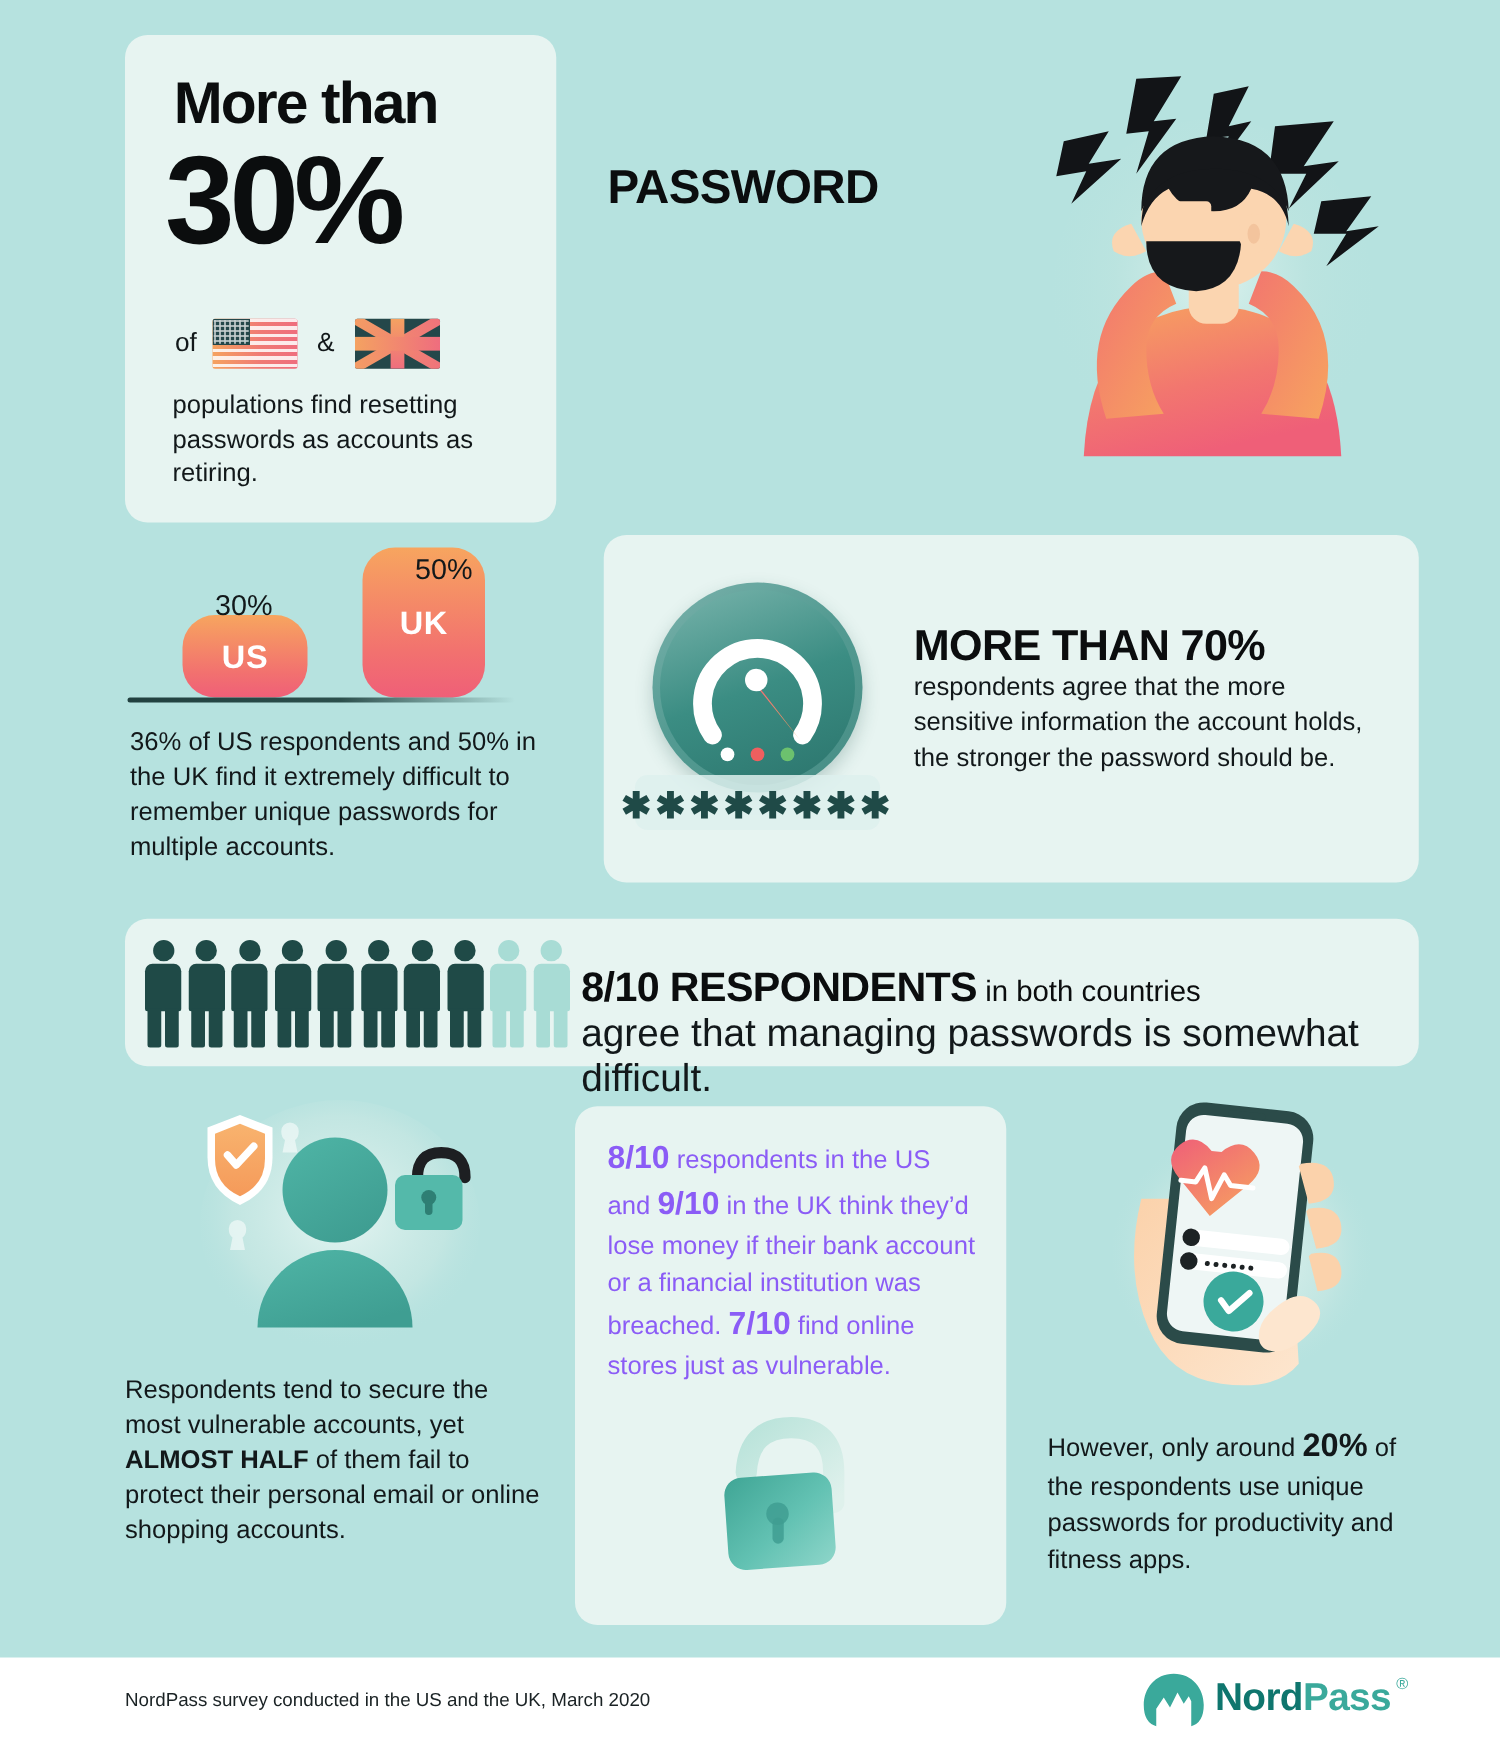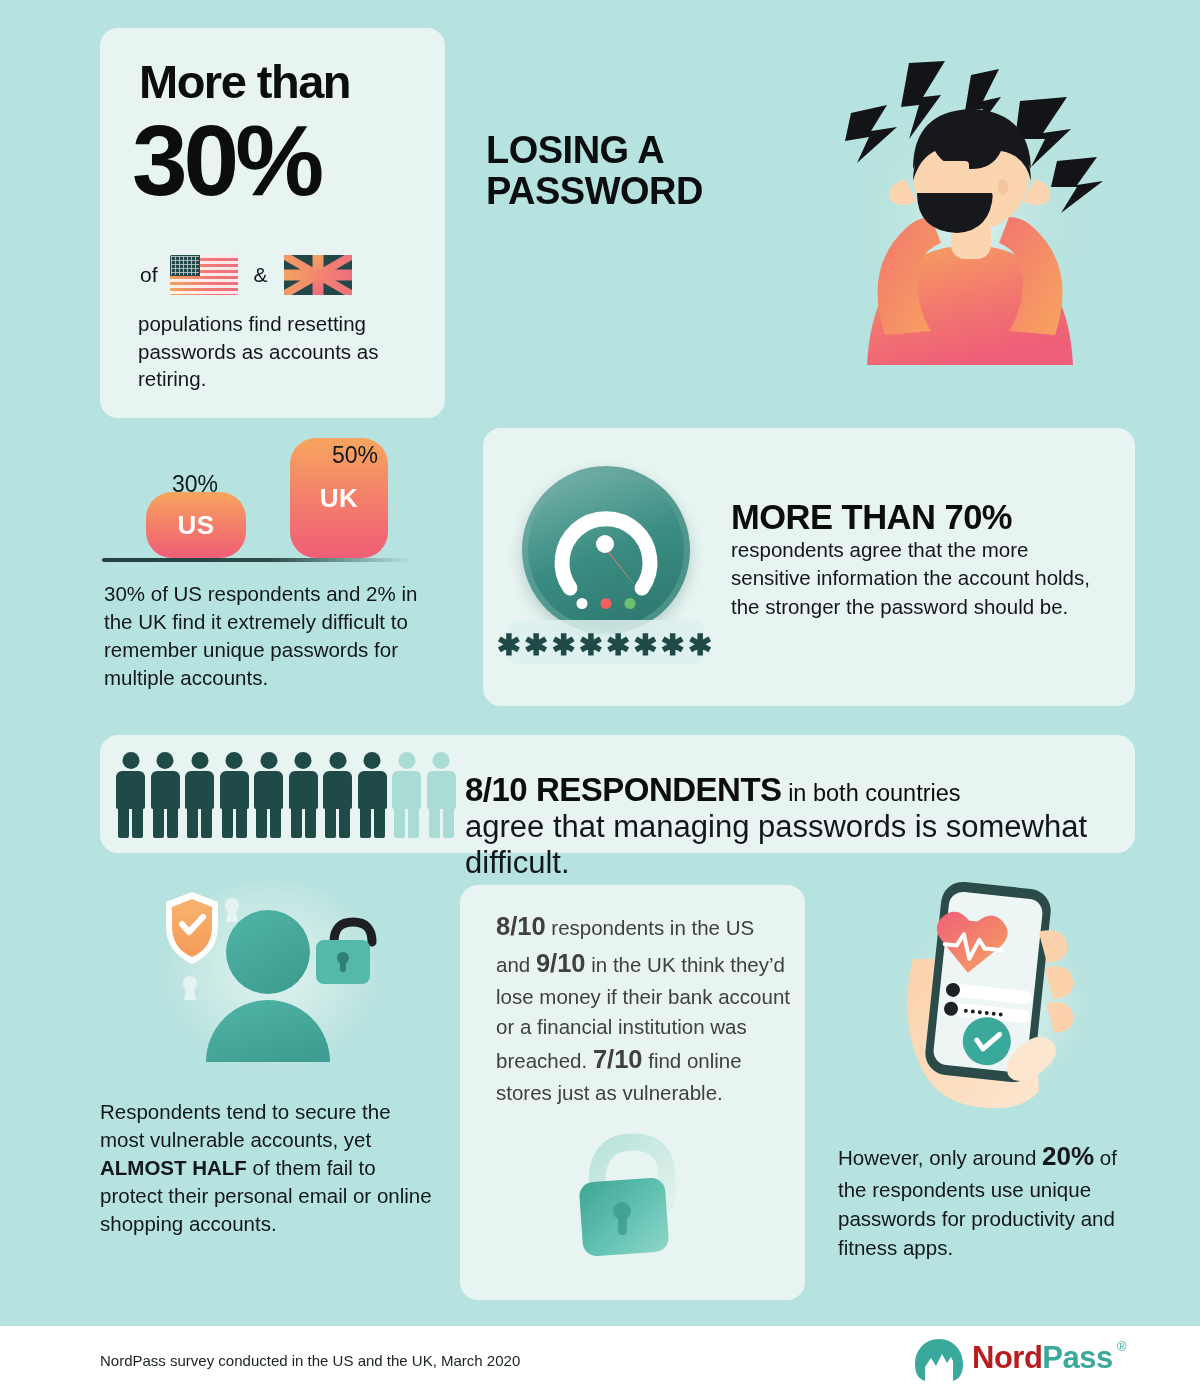--- a/index.html
+++ b/index.html
@@ -189,22 +189,22 @@
   #illus-user { position: absolute; left: 120px; top: 880px; width: 300px; height: 230px; }
   .bl-body {
     position: absolute; left: 100px; top: 1098px; width: 335px;
     font-size: 20.5px; line-height: 1.36; color: #12181a;
   }
   .bl-body b { font-weight: 700; }
 
   
   #card-mid { left: 460px; top: 885px; width: 345px; height: 415px; }
   .mid-text {
-    position: absolute; left: 496px; top: 908px; width: 297px;
-    font-size: 20.5px; line-height: 1.45; color: #404040;
+    position: absolute; left: 486px; top: 908px; width: 297px;
+    font-size: 20.5px; line-height: 1.45; color: #8b5cf6;
   }
   .mid-text b { font-weight: 700; font-size: 25.5px; }
   #illus-lock { position: absolute; left: 545px; top: 1130px; width: 175px; height: 155px; }
 
   
   #illus-phone { position: absolute; left: 855px; top: 875px; width: 270px; height: 260px; }
   .br-body {
     position: absolute; left: 838px; top: 1138px; width: 300px;
     font-size: 20.5px; line-height: 1.42; color: #12181a;
   }
@@ -213,21 +213,21 @@
   
   .footer-note {
     position: absolute; left: 100px; top: 1352px;
     font-size: 15px; color: #1a2224;
   }
   #logo { position: absolute; left: 912px; top: 1337px; width: 225px; height: 46px; }
   .logo-word {
     position: absolute; left: 60px; top: 3px;
     font-size: 31px; font-weight: 700; letter-spacing: -0.5px;
   }
-  .logo-nord { color: #b91c1c; text-align: center; }
+  .logo-nord { color: #0f766e; text-align: center; }
   .logo-pass { color: #3aa99b; }
   .logo-reg { position: absolute; left: 205px; top: 2px; font-size: 13px; color: #3aa99b; }
 </style>
 </head>
 <body>
 
 <div id="poster">
   <div class="aqua-bg"></div>
 
   <div class="card" id="card-top-left"></div>
@@ -246,21 +246,20 @@
       <span class="d1"></span>
       <span class="d2"></span>
       <span class="vbar"></span>
       <span class="hbar"></span>
     </span>
   </div>
 
   <div class="tl-body">populations find resetting passwords as accounts as retiring.</div>
 
   <div class="losing-title">
-    <div>LOSING A</div>
     <div>PASSWORD</div>
   </div>
 
   <svg id="illus-man" viewBox="0 0 330 390">
     <defs>
       <radialGradient id="manGlow" cx="50%" cy="45%" r="55%">
         <stop offset="0%" stop-color="#dff3ef" stop-opacity="0.95"></stop>
         <stop offset="55%" stop-color="#bfe5e0" stop-opacity="0.55"></stop>
         <stop offset="100%" stop-color="#b6e2df" stop-opacity="0"></stop>
       </radialGradient>
@@ -301,21 +300,21 @@
     <div class="bar" style="left:46px; width:100px; height:66px;">
       <span class="bar-label">US</span>
     </div>
     <div class="bar-value" style="left:72px; top:26px;">30%</div>
     <div class="bar" style="left:190px; width:98px; height:120px;">
       <span class="bar-label">UK</span>
     </div>
     <div class="bar-value" style="left:232px; top:-3px;">50%</div>
     <div class="axis"></div>
   </div>
-  <div class="bars-body">30% of US respondents and 2% in the UK find it extremely difficult to remember unique passwords for multiple accounts.</div>
+  <div class="bars-body">36% of US respondents and 50% in the UK find it extremely difficult to remember unique passwords for multiple accounts.</div>
 
   <div class="card" id="card-70"></div>
 
   <div id="gauge-wrap">
     <div class="gauge-outer">
       <div class="gauge-ring"></div>
       <svg class="gauge-arc" viewBox="0 0 116 116">
         <defs>
           <linearGradient id="needleG" x1="0" y1="0" x2="1" y2="1">
             <stop offset="0%" stop-color="#ef5f78"></stop>

